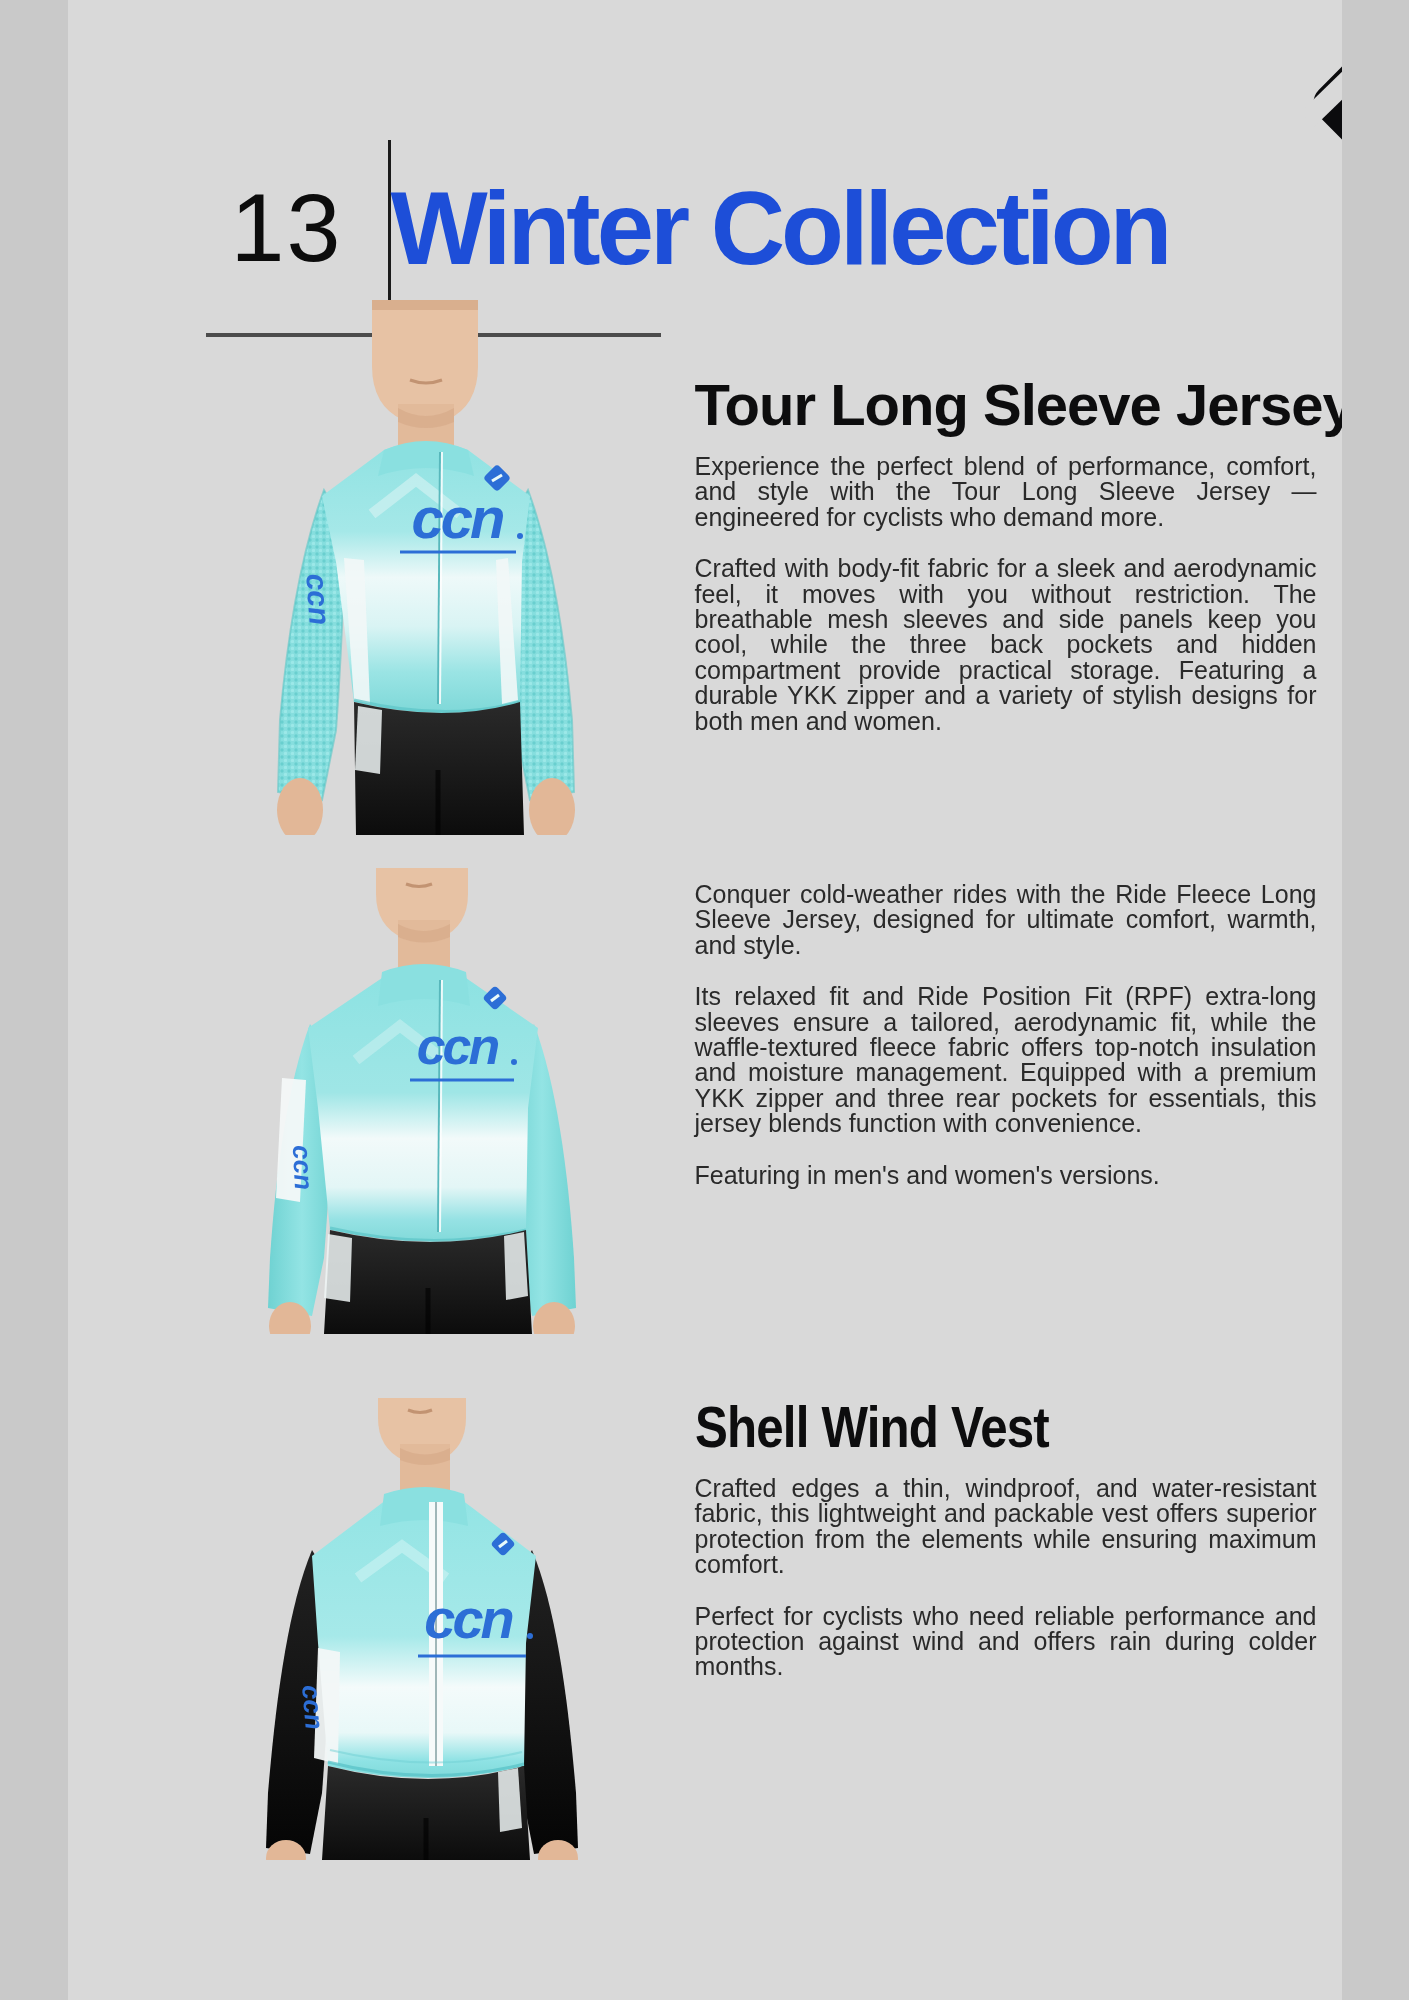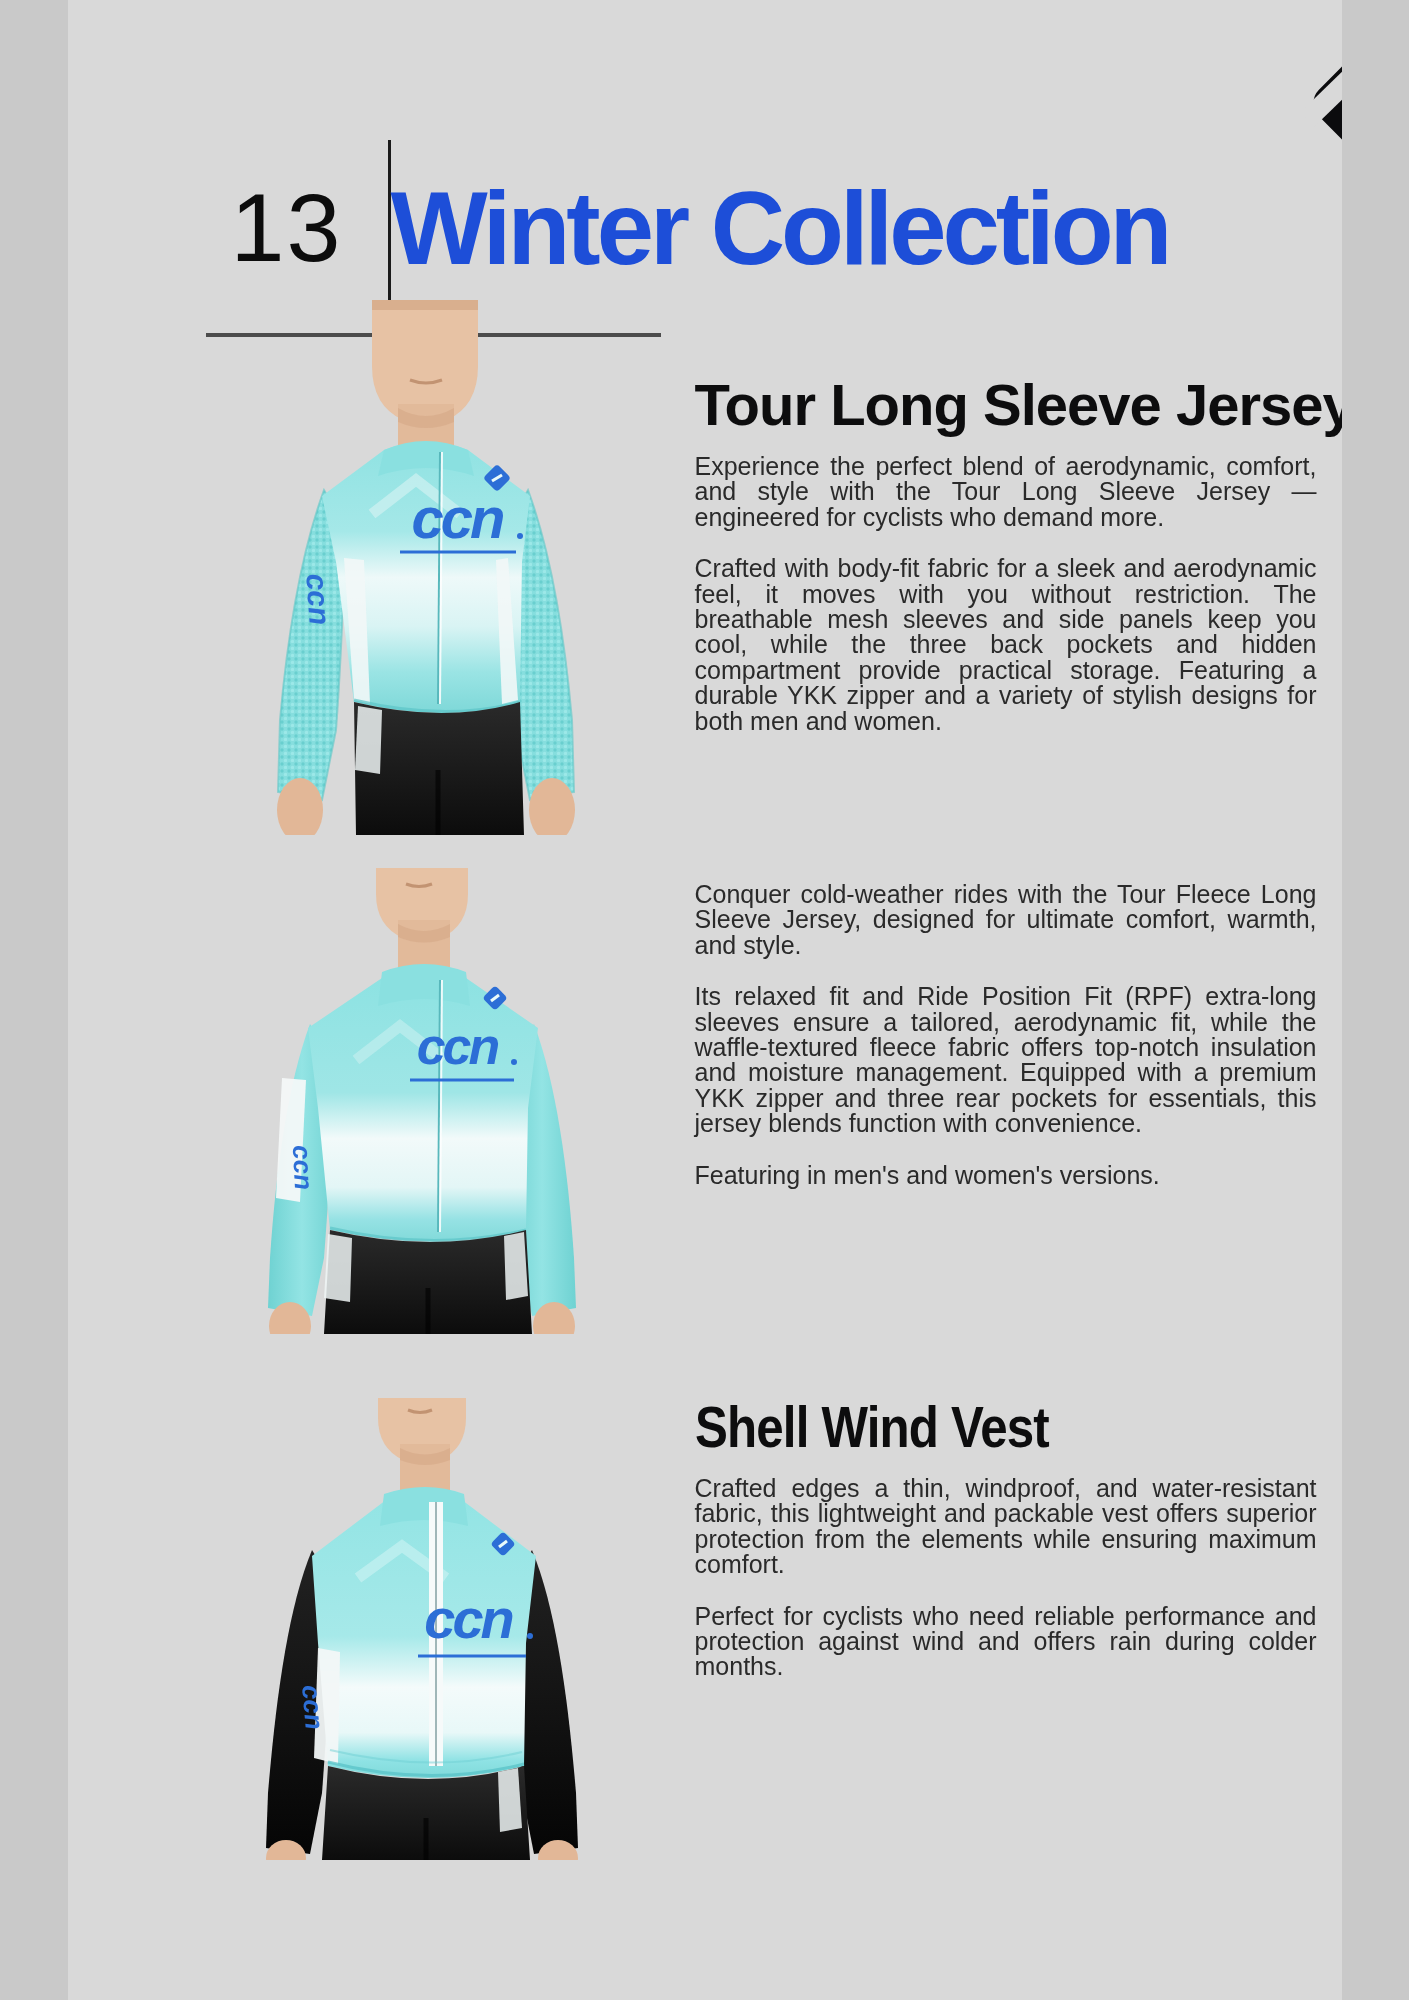--- a/index.html
+++ b/index.html
@@ -250,26 +250,26 @@
       <path d="M110,368 Q212,394 306,368 L312,462 L104,462 Z" fill="url(#p3black)"></path>
       <path d="M208,420 V462" stroke="#000" stroke-width="5" opacity="0.6"></path>
       <path d="M300,370 L304,430 L282,434 L280,374 Z" fill="#eef4f4" opacity="0.85"></path>
     </g>
   </svg>
 
   <section class="section s1">
     <h2 class="product-title">
       <span class="squeeze">Tour Long Sleeve Jersey</span>
     </h2>
-    <p>Experience the perfect blend of aerodynamic, comfort, and style with the Tour Long Sleeve Jersey —engineered for cyclists who demand more.</p>
+    <p>Experience the perfect blend of performance, comfort, and style with the Tour Long Sleeve Jersey —engineered for cyclists who demand more.</p>
     <p>Crafted with body-fit fabric for a sleek and aerodynamic feel, it moves with you without restriction. The breathable mesh sleeves and side panels keep you cool, while the three back pockets and hidden compartment provide practical storage. Featuring a durable YKK zipper and a variety of stylish designs for both men and women.</p>
   </section>
 
   <section class="section s2">
-    <p>Conquer cold-weather rides with the Tour Fleece Long Sleeve Jersey, designed for ultimate comfort, warmth, and style.</p>
+    <p>Conquer cold-weather rides with the Ride Fleece Long Sleeve Jersey, designed for ultimate comfort, warmth, and style.</p>
     <p>Its relaxed fit and Ride Position Fit (RPF) extra-long sleeves ensure a tailored, aerodynamic fit, while the waffle-textured fleece fabric offers top-notch insulation and moisture management. Equipped with a premium YKK zipper and three rear pockets for essentials, this jersey blends function with convenience.</p>
     <p>Featuring in men's and women's versions.</p>
   </section>
 
   <section class="section s3">
     <h2 class="product-title">
       <span class="squeeze sq85">Shell Wind Vest</span>
     </h2>
     <p>Crafted edges a thin, windproof, and water-resistant fabric, this lightweight and packable vest offers superior protection from the elements while ensuring maximum comfort.</p>
     <p>Perfect for cyclists who need reliable performance and protection against wind and offers rain during colder months.</p>

